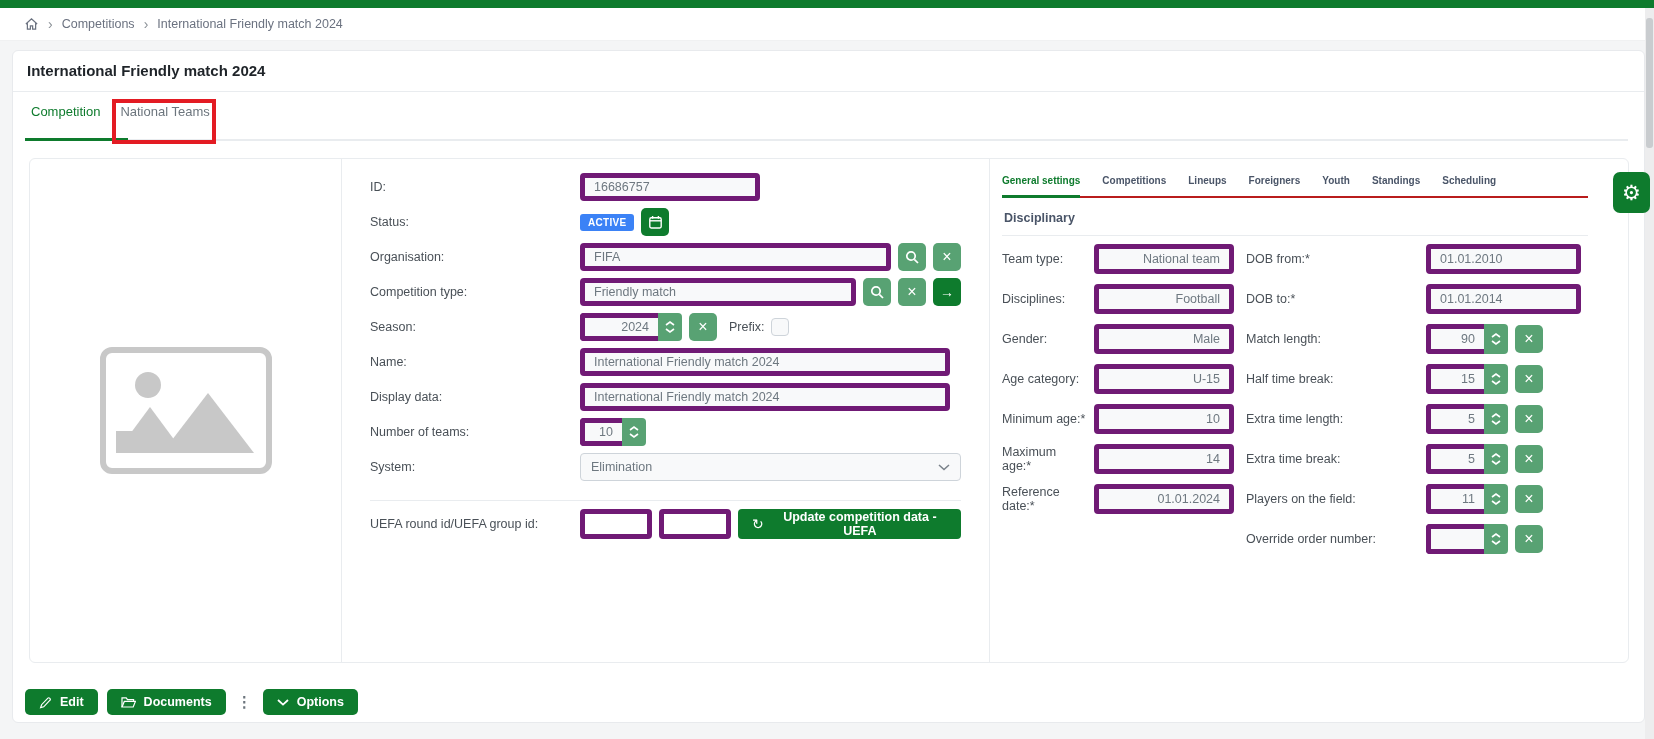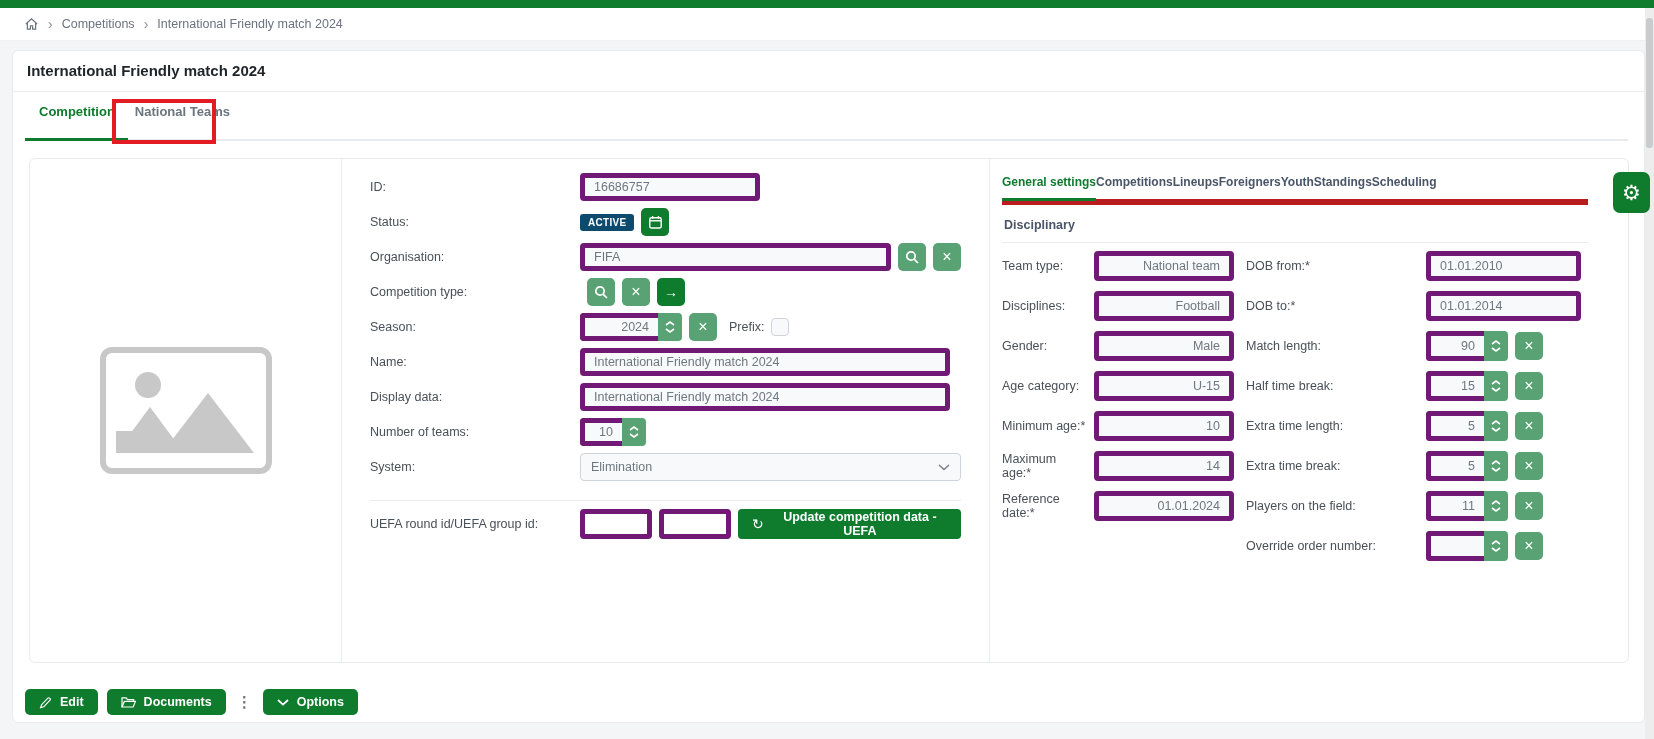--- a/index.html
+++ b/index.html
@@ -20,21 +20,21 @@
   .scroll-track { position:absolute; right:0; top:8px; width:9px; height:731px; background:#ededee; }
   .scroll-thumb { position:absolute; right:1px; top:10px; width:7px; height:130px; background:#c9cccf; border-radius:3px; }
 
   .card {
     position:absolute; left:12px; top:50px; width:1633px; height:673px;
     background:#fff; border:1px solid #e8eaed; border-radius:6px;
   }
   .card-title { position:absolute; left:14px; top:11px; font-size:15px; font-weight:600; color:#1f2429; }
   .title-divider { position:absolute; left:0; right:0; top:40px; border-top:1px solid #e9ecef; }
 
-  .tabs { position:absolute; left:24px; top:53px; display:flex; gap:16px; font-size:13px; font-weight:700; }
+  .tabs { position:absolute; left:16px; top:53px; display:flex; gap:16px; font-size:13px; font-weight:400; }
   .tab { padding:0 2px; cursor:pointer; }
   .tab.active { color:#0e7b2d; }
   .tab.inactive { color:#6c757d; }
   .tabs-underline { position:absolute; left:12px; right:16px; top:88px; height:2px; background:#e9ecef; }
   .tabs-underline-active { position:absolute; left:12px; top:87px; width:103px; height:3px; background:#0e7b2d; }
 
   .annotation-box {
     position:absolute; left:112px; top:99px; width:104px; height:45px;
     border:4px solid #e31b23; z-index:20; pointer-events:none;
   }
@@ -49,21 +49,21 @@
 
   .form-row { display:flex; align-items:center; height:28px; margin-bottom:7px; }
   .form-label { width:210px; font-size:12.5px; color:#495057; flex:none; }
   .inp {
     height:28px; border:5px solid #701a75; border-radius:4px; background:#f8f9fa;
     color:#6e7880; font-size:12.5px; padding:0 9px; font-family:"Liberation Sans", sans-serif; outline:none;
   }
   .inp.white { background:#fff; }
   .num { text-align:right; border-radius:4px 0 0 4px; border-right:none; }
   .badge {
-    background:#0c4a6e; color:#fff; font-size:10px; font-weight:700;
+    background:#3b82f6; color:#fff; font-size:10px; font-weight:700;
     padding:4px 8px 3px; border-radius:3px; letter-spacing:.3px; line-height:1;
   }
   .btn-sm {
     width:28px; height:28px; border:none; border-radius:5px; cursor:pointer;
     display:flex; align-items:center; justify-content:center; color:#fff; flex:none; padding:0;
   }
   .btn-dark { background:#0e7b2d; }
   .btn-sage { background:#58a273; }
   .glyph { font-size:16px; line-height:1; color:#fff; }
   .spinner {
@@ -77,22 +77,22 @@
     font-size:12.5px; padding:0 10px; display:flex; align-items:center; justify-content:space-between; cursor:pointer;
   }
   .sect-divider { border-top:1px solid #e9ecef; margin:19px 0 8px 0; }
   .btn-wide {
     height:30px; background:#0e7b2d; border:none; border-radius:4px; color:#fff; cursor:pointer;
     font-size:12.5px; font-weight:700; display:flex; align-items:center; gap:9px; padding:0 14px;
     font-family:"Liberation Sans", sans-serif;
   }
 
   .settings-tabs {
-    display:flex; gap:0; font-size:12px; font-weight:700; color:#4a5568;
-    border-bottom:6px solid #b91c1c;
+    display:flex; gap:22px; font-size:10px; font-weight:700; color:#4a5568;
+    border-bottom:2px solid #b91c1c;
   }
   .stab { padding-bottom:9px; border-bottom:3px solid transparent; margin-bottom:-2px; cursor:pointer; white-space:nowrap; }
   .stab.active { color:#0e7b2d; border-bottom-color:#0e7b2d; }
   .section-row {
     font-size:12.5px; font-weight:700; color:#4a5568;
     padding:13px 2px 10px; border-bottom:1px solid #e9ecef; margin-bottom:8px;
   }
   .srow { display:grid; grid-template-columns:92px 150px 182px 1fr; align-items:center; min-height:30px; margin-bottom:10px; }
   .slabel { font-size:12.5px; color:#495057; padding-right:6px; }
   .slabel2 { font-size:12.5px; color:#495057; padding-left:2px; padding-right:8px; }
@@ -197,20 +197,21 @@
             </svg>
           </span>
         </button>
         <button class="btn-sm btn-sage gap7">
           <span class="glyph">×</span>
         </button>
       </div>
 
       <div class="form-row">
         <span class="form-label">Competition type:</span>
+        <input class="inp" style="width: 282px;" readonly="" value="Friendly match">
         <button class="btn-sm btn-sage gap7">
           <span>
             <svg width="14" height="14" viewBox="0 0 14 14" fill="none" stroke="#fff" stroke-width="1.7">
               <circle cx="6" cy="6" r="4.2"></circle>
                 <line x1="9.3" y1="9.3" x2="13" y2="13"></line>
             </svg>
           </span>
         </button>
         <button class="btn-sm btn-sage gap7">
           <span class="glyph">×</span>

